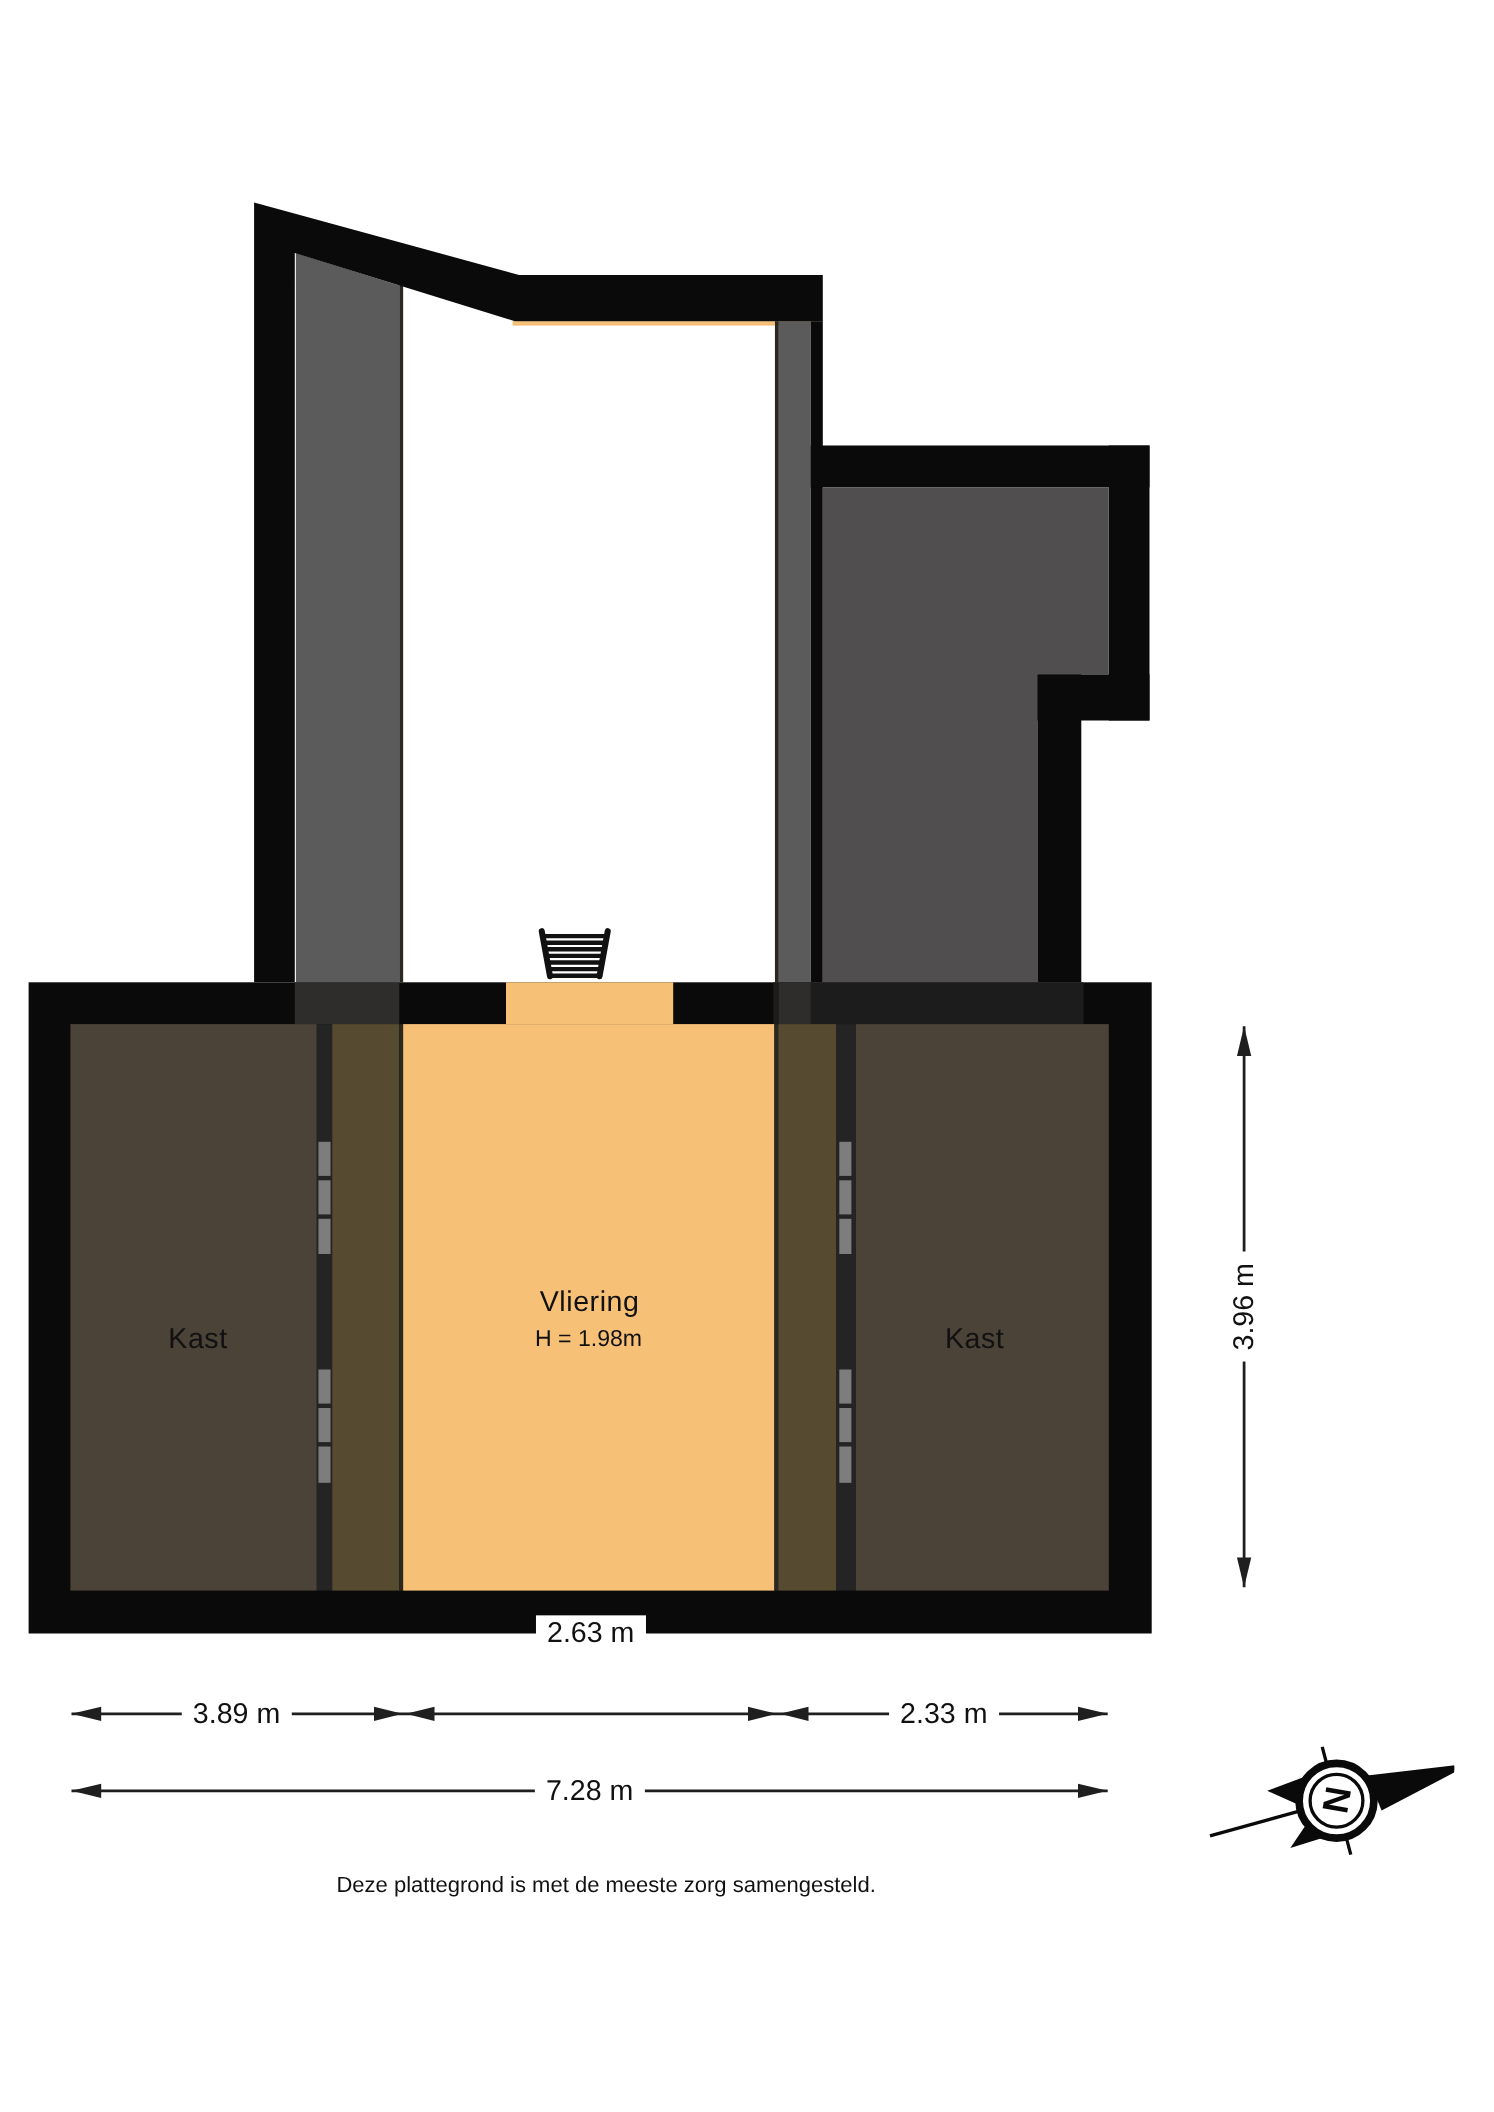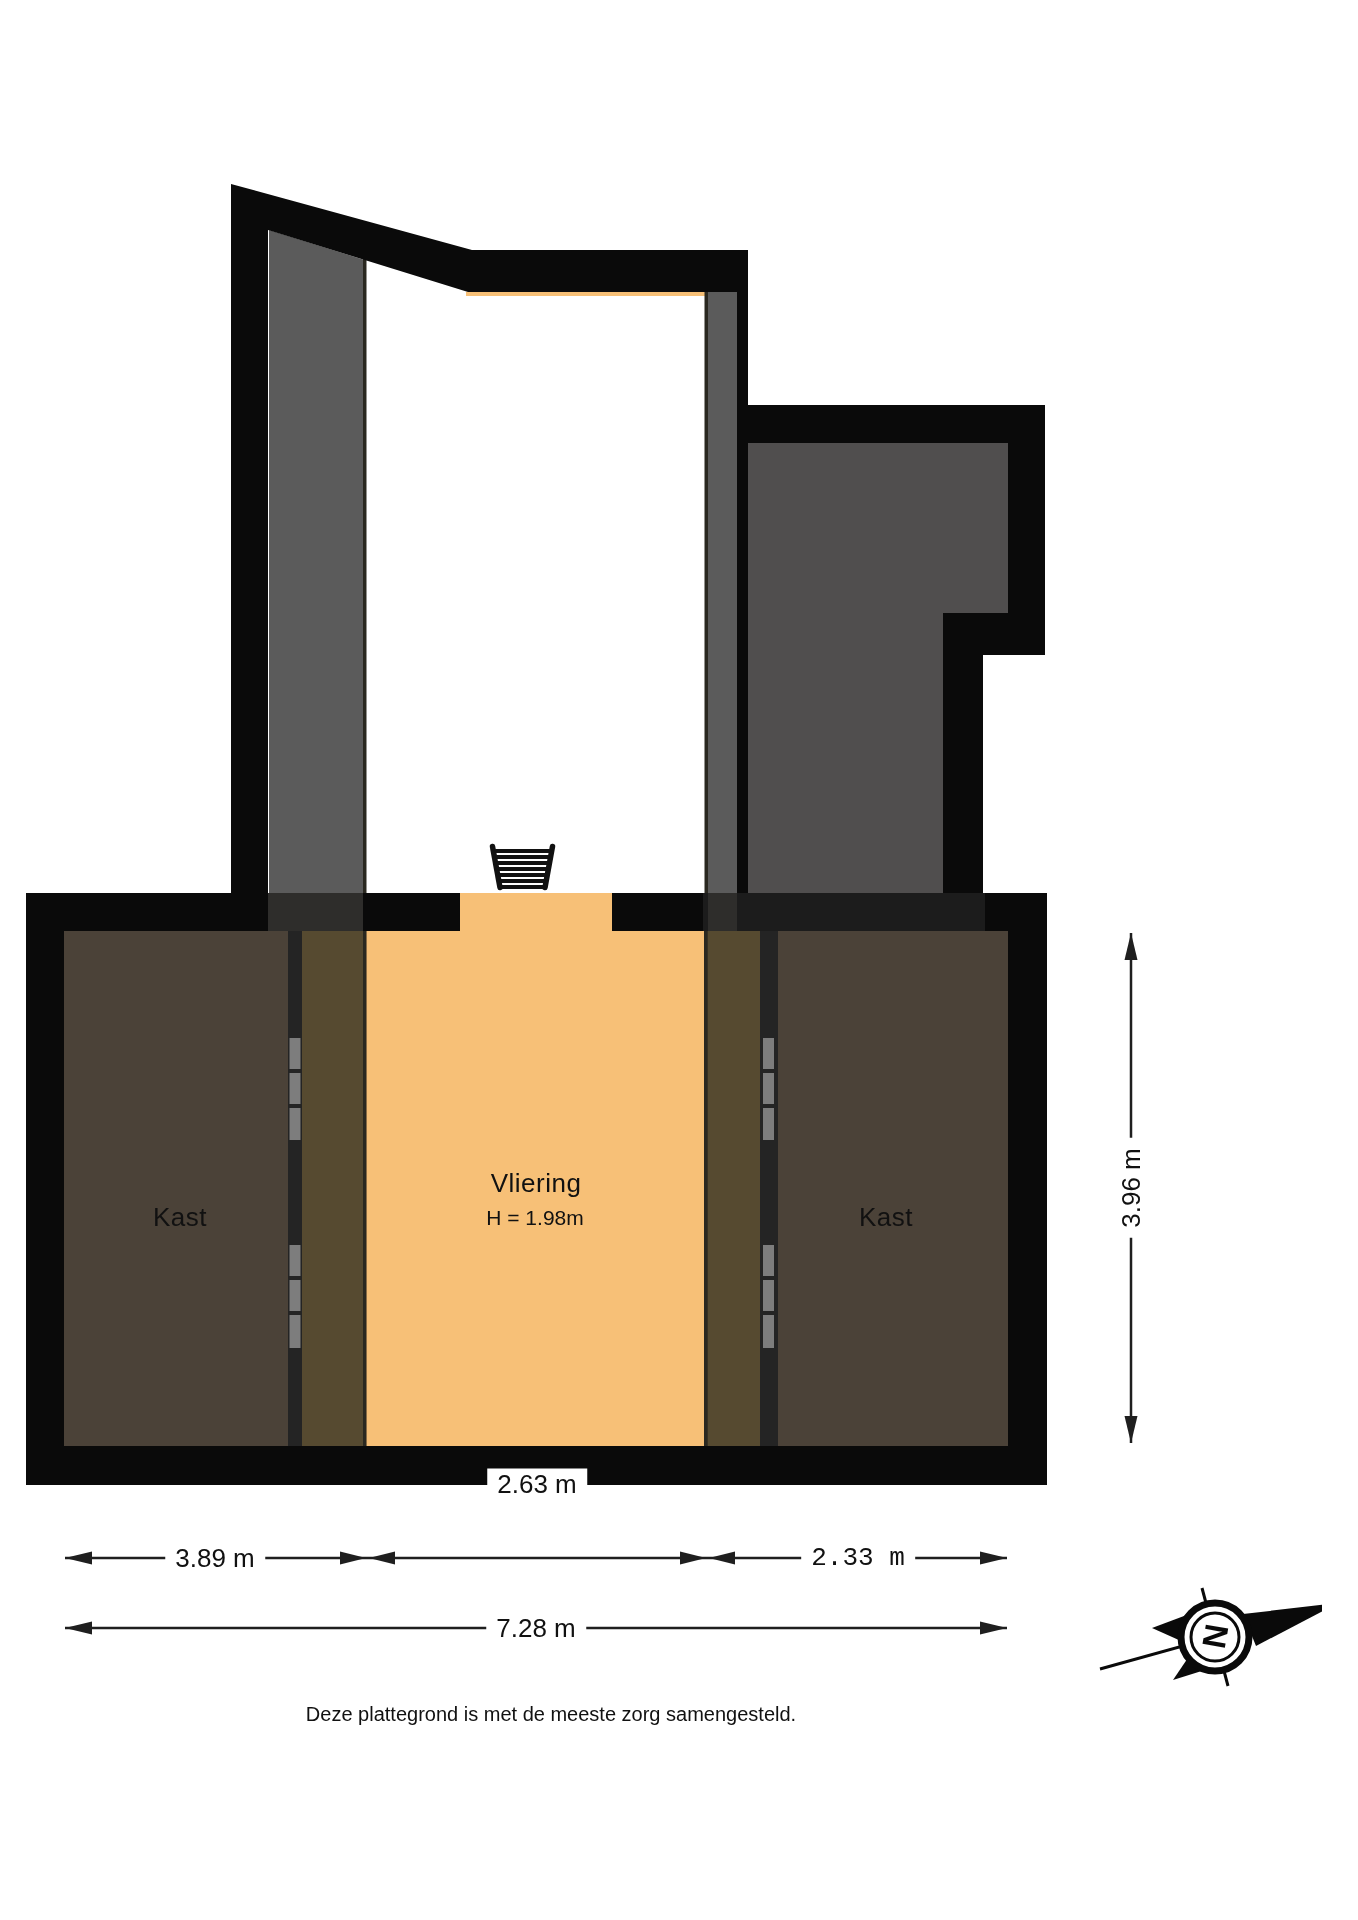--- a/index.html
+++ b/index.html
@@ -123,21 +123,21 @@
     </g>
   </svg>
 
   <div class="lbl room-lbl" style="left:536px;top:1183px;">Vliering</div>
   <div class="lbl sub-lbl" style="left:535px;top:1218px;">H = 1.98m</div>
   <div class="lbl room-lbl" style="left:180px;top:1217px;">Kast</div>
   <div class="lbl room-lbl" style="left:886px;top:1217px;">Kast</div>
 
   <div class="lbl dim-lbl" style="left:215px;top:1558px;">3.89 m</div>
   <div class="lbl dim-lbl" style="left:537px;top:1484px;">2.63 m</div>
-  <div class="lbl dim-lbl" style="left:858px;top:1558px;font-family:Liberation Mono, monospace;">2.33 m</div>
+  <div class="lbl dim-lbl" style="left:858px;top:1558px;">2.33 m</div>
   <div class="lbl dim-lbl" style="left:536px;top:1628px;">7.28 m</div>
   <div class="lbl dim-lbl vert" style="left:1131px;top:1188px;">3.96 m</div>
 
   <div class="compass-letter">N</div>
 
   <div class="disclaimer">
     <div>Deze plattegrond is met de meeste zorg samengesteld.</div>
   </div>
 </div>
 

